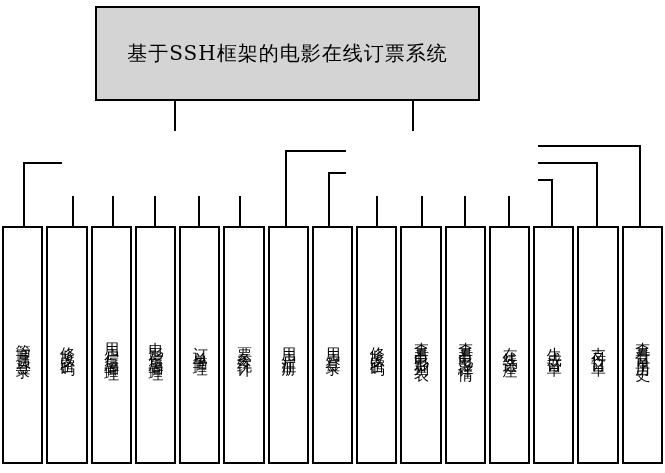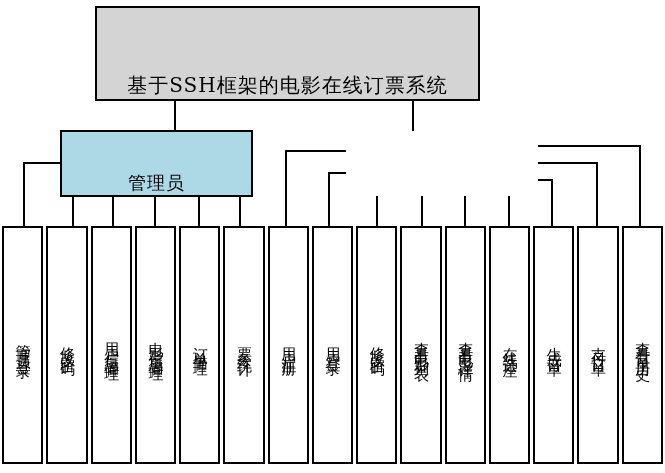--- a/index.html
+++ b/index.html
@@ -13,21 +13,21 @@
     width: 665px;
     height: 473px;
     background: #ffffff;
     overflow: hidden;
   }
   .box {
     position: absolute;
     border: 2px solid #000000;
     box-sizing: border-box;
     display: flex;
-    align-items: flex-end;
+    align-items: center;
     justify-content: center;
     color: #000000;
   }
   .root-box {
     left: 95px; top: 6px;
     width: 385px; height: 95px;
     background: var(--root-fill, #d4d4d4);
     font-size: 20px;
     letter-spacing: 1px;
   }
@@ -69,23 +69,20 @@
 </style>
 </head>
 <body>
 
 <div class="canvas">
 
   <div class="box root-box">
     <span>基于SSH框架的电影在线订票系统</span>
   </div>
 
-  <div class="box branch-box branch-admin">
-    <span>管理员</span>
-  </div>
 
   <div class="line" style="left:174px; top:100px; width:2px; height:31px;"></div>
   <div class="line" style="left:412px; top:100px; width:2px; height:31px;"></div>
 
   <div class="line" style="left:23px; top:162px; width:39px; height:2px;"></div>
   <div class="line" style="left:23px; top:162px; width:2px; height:66px;"></div>
   <div class="line" style="left:72px; top:196px; width:2px; height:32px;"></div>
   <div class="line" style="left:112px; top:196px; width:2px; height:32px;"></div>
   <div class="line" style="left:154px; top:196px; width:2px; height:32px;"></div>
   <div class="line" style="left:198px; top:196px; width:2px; height:32px;"></div>

